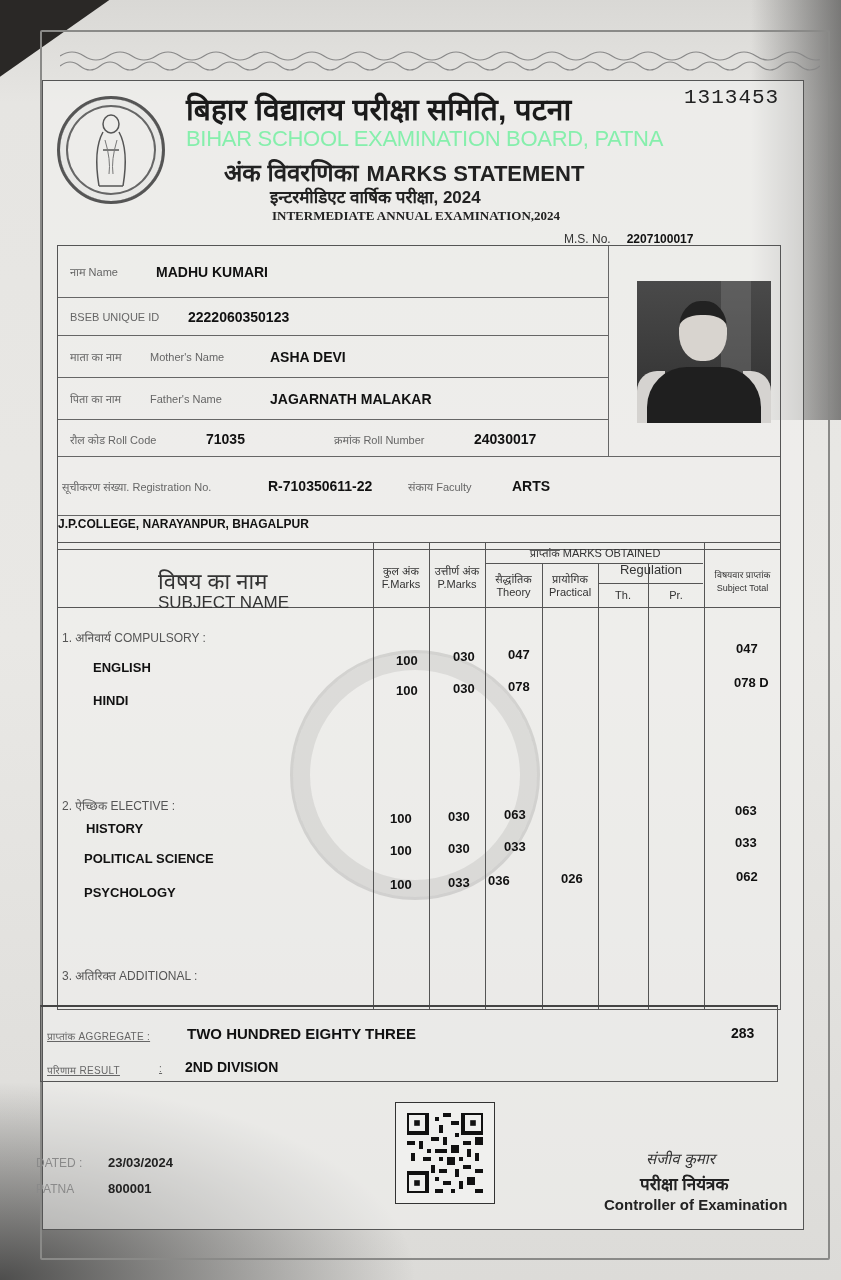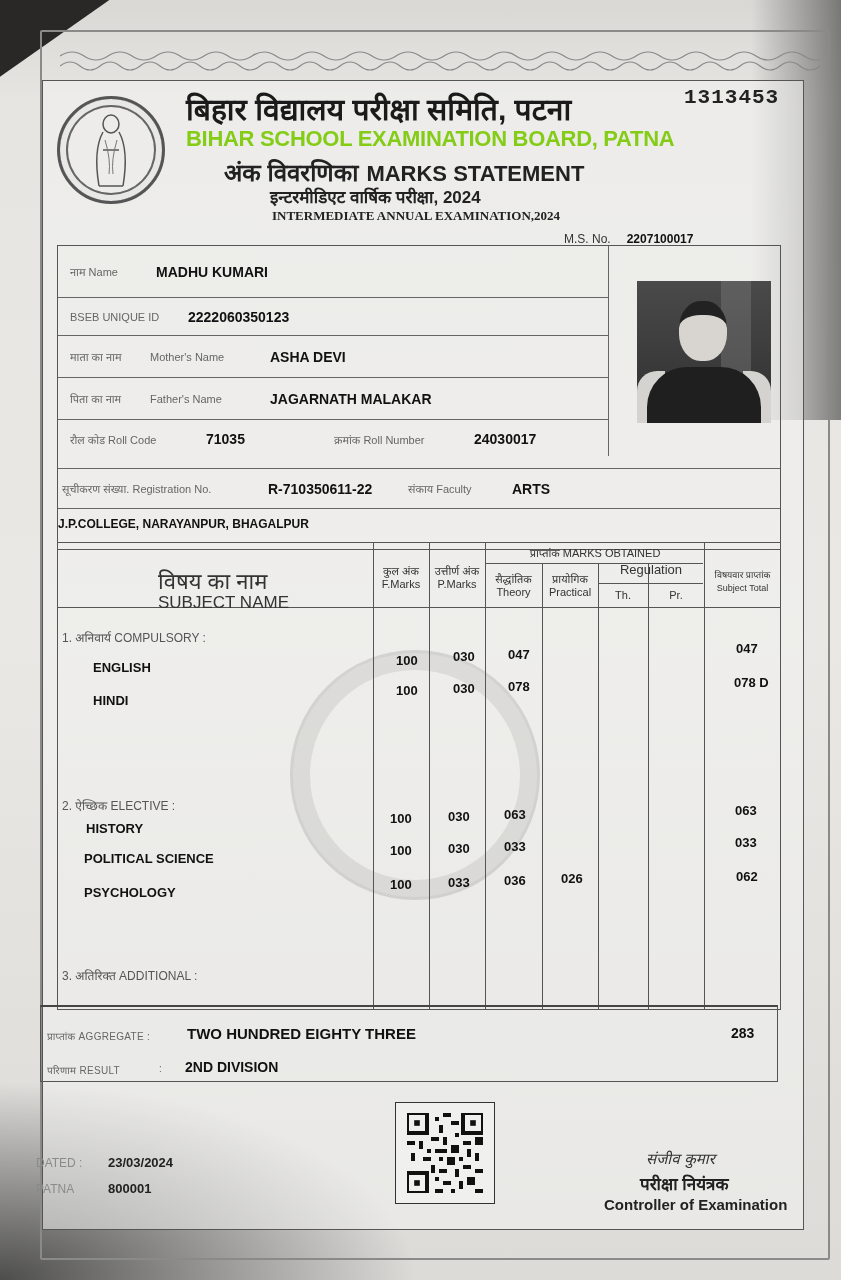--- a/index.html
+++ b/index.html
@@ -38,24 +38,24 @@
   }
   .seal {
     position: absolute; left: 57px; top: 96px; width: 108px; height: 108px;
     border-radius: 50%;
     border: 3px solid #555;
     box-shadow: inset 0 0 0 6px #e8e8e6, inset 0 0 0 8px #666;
     display: flex; align-items: center; justify-content: center;
   }
   .serial {
     position: absolute; left: 684px; top: 86px;
-    font-family: "Liberation Mono", monospace; font-size: 21px; color: #222; letter-spacing: 1px; font-weight: bold;
+    font-family: "Liberation Mono", monospace; font-size: 21px; color: #222; letter-spacing: 1px;
   }
   .title-hi { position: absolute; left: 186px; top: 88px; font-size: 30px; font-weight: bold; color: #1a1a1a; }
-  .title-en { position: absolute; left: 186px; top: 126px; font-size: 22px; font-weight: bold; color: #84cc16; letter-spacing: -0.3px; }
+  .title-en { position: absolute; left: 186px; top: 126px; font-size: 22px; font-weight: normal; color: #86efac; letter-spacing: -0.3px; }
   .ms-title { position: absolute; left: 224px; top: 155px; font-size: 22px; font-weight: bold; color: #222; }
   .ms-title .hi { font-size: 24px; margin-right: 8px; }
   .exam-hi { position: absolute; left: 270px; top: 185px; font-size: 17px; font-weight: bold; color: #222; }
   .exam-en { position: absolute; left: 272px; top: 208px; font-family: "Liberation Serif", serif; font-size: 13px; font-weight: bold; color: #222; }
   .msno { position: absolute; left: 564px; top: 232px; font-size: 12px; color: #333; }
   .msno b { margin-left: 16px; font-size: 12px; color: #111; }
 
   .info-box {
     position: absolute; left: 57px; top: 245px; width: 724px; height: 305px;
     border: 1.5px solid #555;
@@ -88,21 +88,21 @@
   .sub-head-hi { position: absolute; left: 100px; top: 22px; font-size: 22px; color: #333; }
   .sub-head-en { position: absolute; left: 100px; top: 50px; font-size: 17px; color: #333; }
   .section { position: absolute; font-size: 12px; color: #555; }
   .subj { position: absolute; font-size: 13px; font-weight: bold; color: #111; }
   .num { position: absolute; font-size: 13px; font-weight: bold; color: #111; }
 
   .agg-box {
     position: absolute; left: 40px; top: 1005px; width: 738px; height: 77px;
     border: 1.5px solid #555; border-top: 2px solid #444;
   }
-  .agg-lbl { position: absolute; font-size: 10px; color: #666; letter-spacing: 0.3px; }
+  .agg-lbl { position: absolute; font-size: 10px; color: #666; letter-spacing: 0.3px; text-decoration: underline; }
   .agg-val { position: absolute; font-size: 15px; font-weight: bold; color: #111; }
 
   .watermark {
     position: absolute; left: 290px; top: 650px; width: 250px; height: 250px;
     border-radius: 50%; border: 3px solid rgba(90,90,90,0.18);
     box-shadow: inset 0 0 0 14px rgba(0,0,0,0), inset 0 0 0 17px rgba(90,90,90,0.12);
   }
   .qr {
     position: absolute; left: 395px; top: 1102px; width: 100px; height: 102px;
     border: 1.5px solid #333; background: #f0f0ee;
@@ -175,21 +175,21 @@
   </div>
   <div class="photo-frame">
     <div class="photo">
       <div class="door"></div>
       <div class="shawl-l"></div>
         <div class="shawl-r"></div>
       <div class="body"></div>
       <div class="head"></div>
     </div>
   </div>
-  <div class="row" style="top:210px;width:722px;height:41px;border-top:1.2px solid #666;margin-top:12px;">
+  <div class="row" style="top:210px;width:722px;height:60px;border-top:1.2px solid #666;">
     <span class="lbl" style="margin-left:4px;width:206px;">सूचीकरण संख्या. Registration No.</span>
     <span class="val" style="width:140px;">R-710350611-22</span>
     <span class="lbl" style="width:104px;">संकाय Faculty</span>
     <span class="val">ARTS</span>
   </div>
   <div class="row" style="top:254px;width:722px;height:48px;border-bottom:none;">
     <span class="val" style="font-size:12px;">J.P.COLLEGE, NARAYANPUR, BHAGALPUR</span>
   </div>
 </div>
 
@@ -258,21 +258,21 @@
 
   <div class="subj" style="left:26px;top:308px;">POLITICAL SCIENCE</div>
   <div class="num" style="left:332px;top:300px;">100</div>
   <div class="num" style="left:390px;top:298px;">030</div>
   <div class="num" style="left:446px;top:296px;">033</div>
   <div class="num" style="left:677px;top:292px;">033</div>
 
   <div class="subj" style="left:26px;top:342px;">PSYCHOLOGY</div>
   <div class="num" style="left:332px;top:334px;">100</div>
   <div class="num" style="left:390px;top:332px;">033</div>
-  <div class="num" style="left:446px;top:330px;">036</div>
+  <div class="num" style="left:430px;top:330px;">036</div>
   <div class="num" style="left:503px;top:328px;">026</div>
   <div class="num" style="left:678px;top:326px;">062</div>
 </div>
 
 <div class="agg-box">
   <div class="agg-lbl" style="left:6px;top:22px;">प्राप्तांक  AGGREGATE :</div>
   <div class="agg-val" style="left:146px;top:18px;">TWO HUNDRED EIGHTY THREE</div>
   <div class="agg-val" style="left:690px;top:18px;font-size:14px;">283</div>
   <div class="agg-lbl" style="left:6px;top:56px;">परिणाम  RESULT</div>
   <div class="agg-lbl" style="left:118px;top:56px;">:</div>

